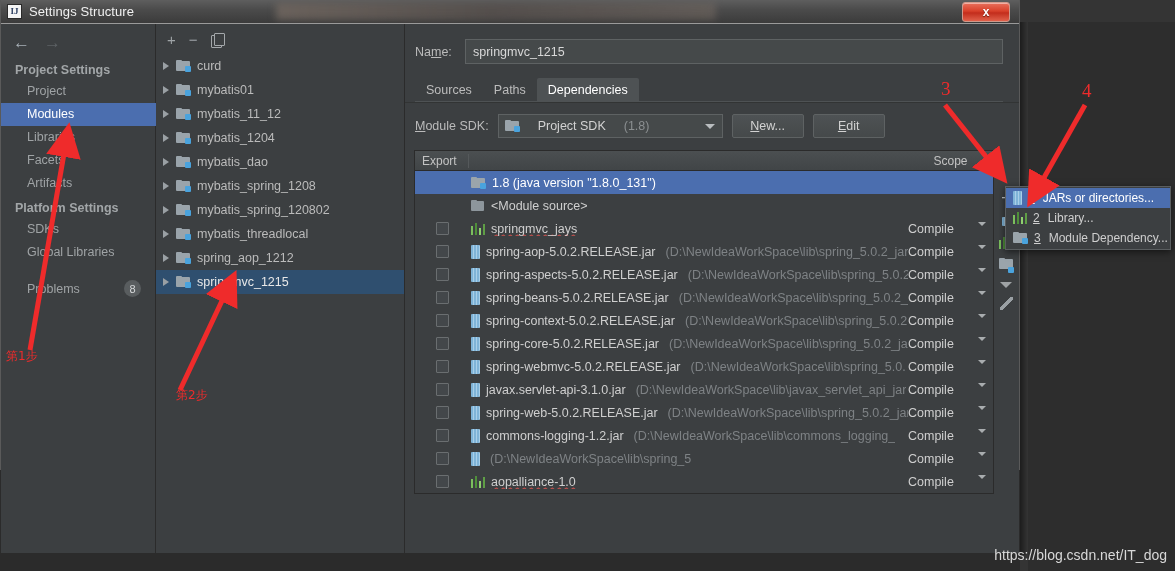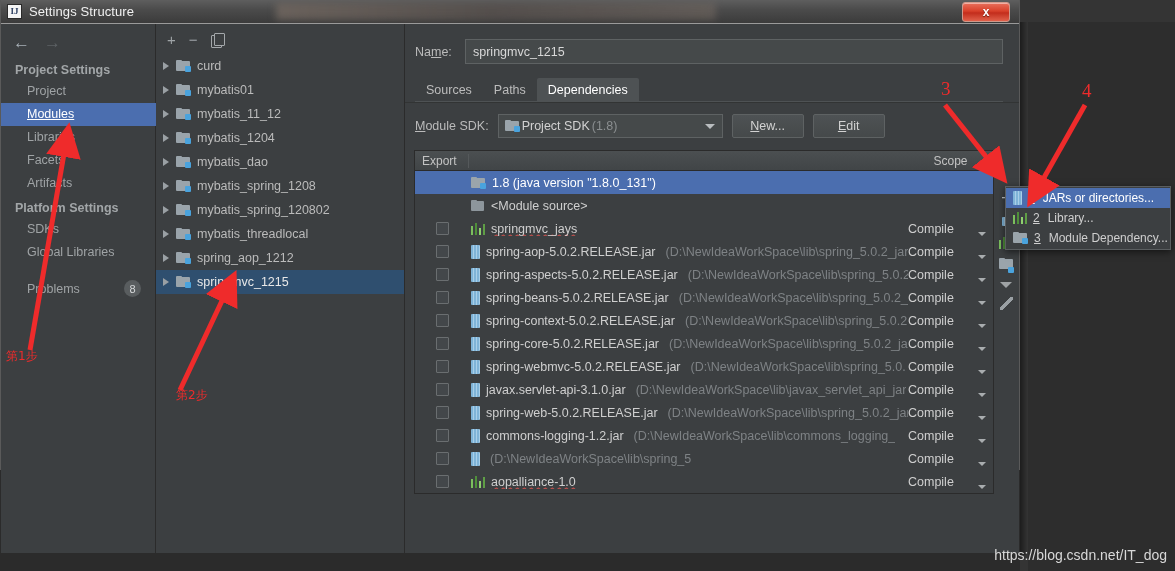--- a/index.html
+++ b/index.html
@@ -112,21 +112,20 @@
   .nav-item {
     font-size: 12.5px; color: #9fa3a5;
     padding: 3px 0 3px 26px;
     line-height: 17px;
     cursor: pointer;
     position: relative;
   }
   .nav-item.selected {
     background: #4b6eaf; color: #ffffff;
     width: 155px;
-    text-decoration: underline;
   }
   .nav-sep { height: 13px; }
   .nav-problems {
     display: flex; align-items: center; justify-content: space-between;
     padding: 3px 14px 3px 26px;
     font-size: 12.5px; color: #9fa3a5; cursor: pointer;
   }
   .problem-badge {
     background: #595d5f; color: #d6d9da;
     border-radius: 9px; min-width: 17px; height: 17px;
@@ -219,21 +218,21 @@
     margin: 0 0 0 0; height: 1px; background: #323434;
     margin-left: 0; margin-right: 0;
   }
 
   .sdk-row { display: flex; align-items: center; gap: 9px; padding: 11px 16px 0 10px; }
   .sdk-label { font-size: 12.5px; color: #bbbbbb; }
   .sdk-combo {
     position: relative;
     width: 225px; height: 24px;
     background: #45494a; border: 1px solid #5e6263;
-    display: flex; align-items: center; gap: 2px;
+    display: flex; align-items: center; gap: 18px;
     padding: 0 6px; font-size: 12.5px; color: #d2d2d2;
     cursor: pointer;
   }
   .sdk-combo .dim { color: #8b8f91; }
   .sdk-combo .caret {
     position: absolute; right: 7px; top: 9px;
     width: 0; height: 0;
     border-left: 5px solid transparent; border-right: 5px solid transparent;
     border-top: 5px solid #b9bdbf;
   }
@@ -280,21 +279,21 @@
     cursor: pointer;
   }
   .td-name {
     flex: 1 1 auto; display: flex; align-items: center; gap: 6px;
     overflow: hidden; white-space: nowrap; padding-left: 2px;
   }
   .td-name .nm { flex: 0 0 auto; }
   .td-name .pth { color: #7e8285; margin-left: 4px; overflow: hidden; text-overflow: clip; }
   .td-scope {
     width: 85px; flex: 0 0 85px;
-    display: flex; align-items: flex-end; justify-content: space-between;
+    display: flex; align-items: flex-start; justify-content: space-between;
     padding-right: 7px; font-size: 12.5px; color: #cfcfcf;
   }
   .sc-caret {
     width: 0; height: 0;
     border-left: 4.5px solid transparent; border-right: 4.5px solid transparent;
     border-top: 4.5px solid #a9adaf;
   }
   .underline-red { text-decoration: underline wavy #c0504d; text-decoration-skip-ink: none; }
 
   

